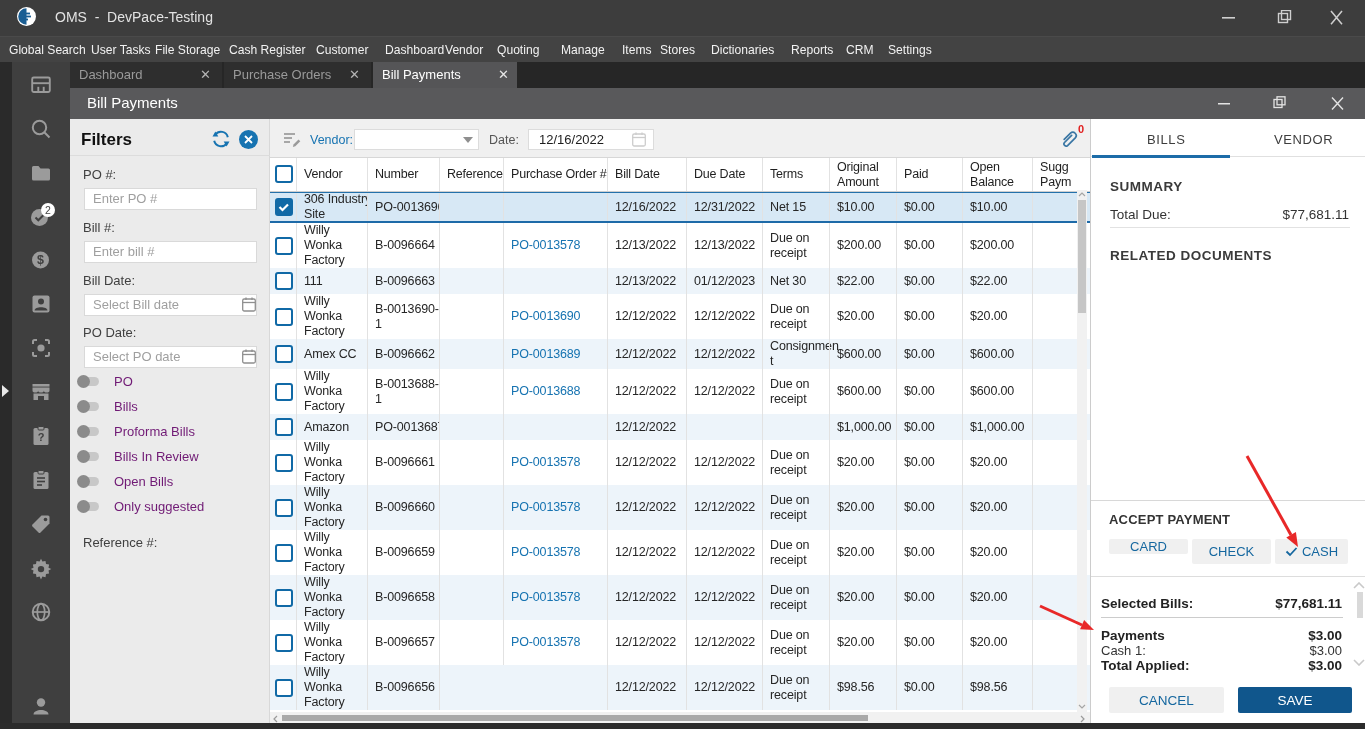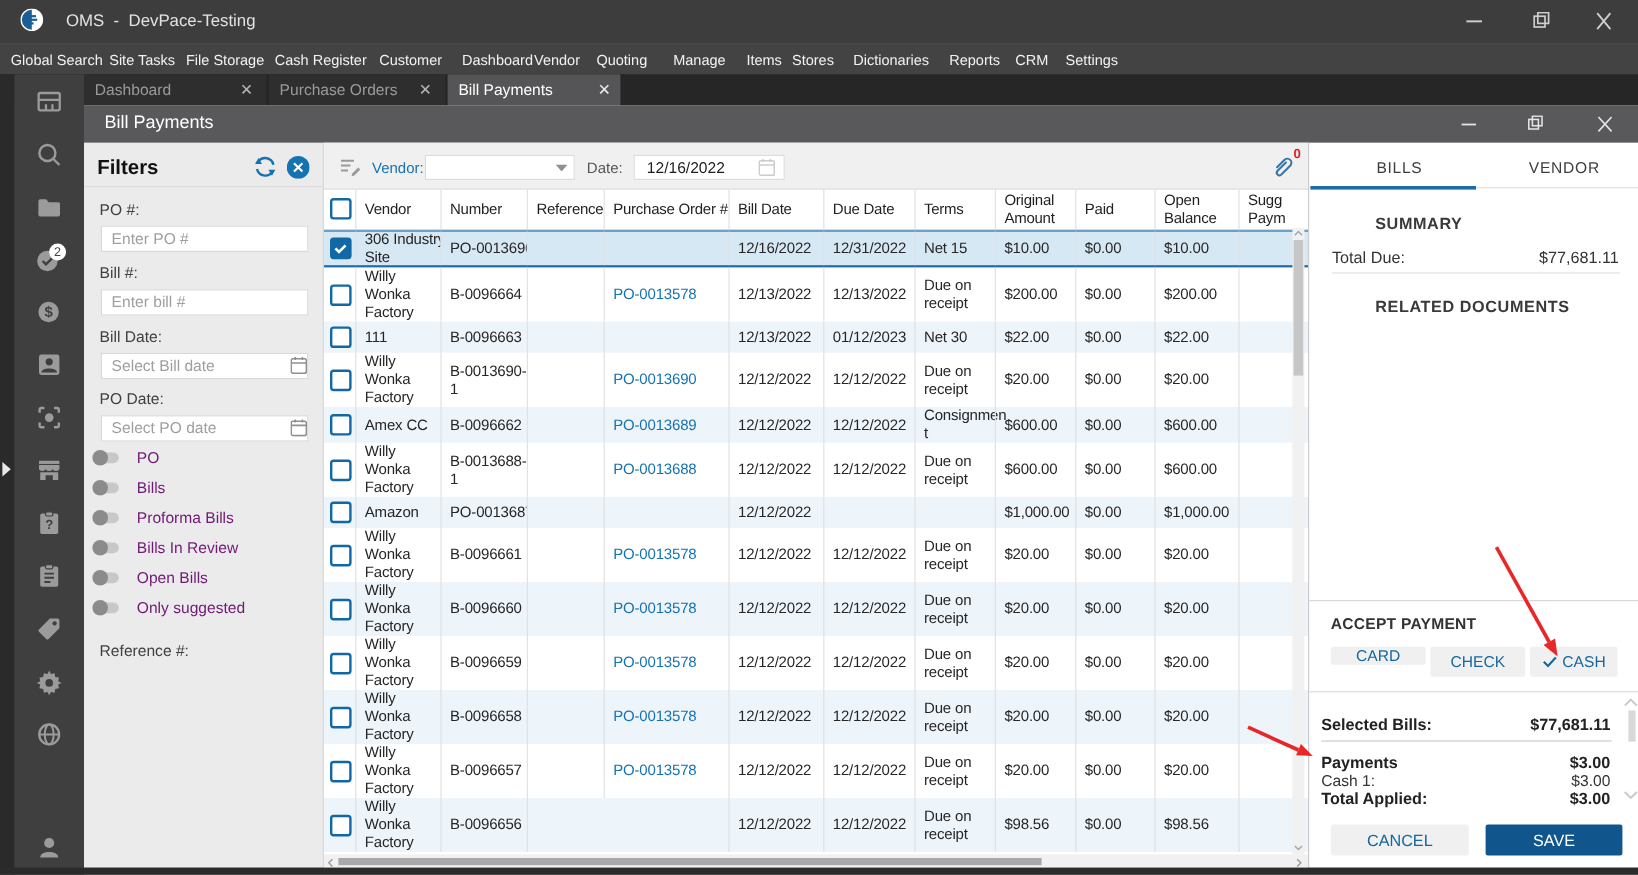--- a/index.html
+++ b/index.html
@@ -58,21 +58,21 @@
   .k0{left:0;width:26px} .k1{left:26px;width:71px} .k2{left:97px;width:72px} .k3{left:169px;width:64px} .k4{left:233px;width:104px} .k5{left:337px;width:79px} .k6{left:416px;width:76px} .k7{left:492px;width:67px} .k8{left:559px;width:67px} .k9{left:626px;width:66px} .k10{left:692px;width:70px} .k11{left:762px;width:58px}
   
   .cb { position:absolute; left:5px; top:50%; margin-top:-9px; width:18px; height:18px; border:2px solid #1069a6; border-radius:3px; background:#fff; }
   .cb.on { background:#1069a6; }
 
   
   #rpanel { left:1020px; top:31px; width:275px; height:604px; background:#fff; border-left:1px solid #cccccc; }
   .rtab { position:absolute; top:13px; font-size:13px; letter-spacing:0.6px; color:#3d3d3d; }
   #rtabline { left:0; top:37px; width:275px; height:1px; background:#e0e0e0; }
   #rtabactive { left:1px; top:36px; width:138px; height:3px; background:#1c6ca8; }
-  .rhead { position:absolute; left:19px; font-size:13.5px; font-weight:bold; color:#3a3a3a; letter-spacing:0.5px;margin-left:36px; }
+  .rhead { position:absolute; left:19px; font-size:13.5px; font-weight:bold; color:#3a3a3a; letter-spacing:0.5px; }
   .rrow-l { position:absolute; left:19px; font-size:13.5px; color:#333; }
   .rrow-v { position:absolute; right:16px; font-size:13.5px; color:#333; }
   .bld { font-weight:bold; color:#222; }
   .pbtn { position:absolute; background:#f0f0f0; border-radius:2px; color:#15679f; font-size:13px; display:flex; align-items:center; justify-content:center; }
   #savebtn { background:#10568c; color:#fff; }
 
   #bottomstrip { left:0; top:723px; width:1365px; height:6px; background:#2b2b2b; }
 </style>
 </head>
 <body>
@@ -87,21 +87,21 @@
   </svg>
   <div class="abs" id="titletext">OMS&nbsp;&nbsp;-&nbsp;&nbsp;DevPace-Testing</div>
   <svg class="abs" style="left:1220px;top:10px" width="130" height="16" viewBox="0 0 130 16">
     <rect x="2" y="7" width="13" height="1.6" fill="#cfcfcf"></rect>
     <rect x="58.5" y="3.5" width="9" height="9" fill="none" stroke="#cfcfcf" stroke-width="1.4"></rect>
     <rect x="61.5" y="0.5" width="9" height="9" fill="none" stroke="#cfcfcf" stroke-width="1.4"></rect>
     <path d="M111 1 L122 15 M122 1 L111 15" stroke="#cfcfcf" stroke-width="1.5" transform="translate(0,0) scale(1,0.95)"></path>
   </svg>
   <div class="abs" id="menubar">
       <span class="menuitem" style="left:9px">Global Search</span>
-      <span class="menuitem" style="left:91px">Site Tasks</span>
+      <span class="menuitem" style="left:91px">User Tasks</span>
       <span class="menuitem" style="left:155px">File Storage</span>
       <span class="menuitem" style="left:229px">Cash Register</span>
       <span class="menuitem" style="left:316px">Customer</span>
       <span class="menuitem" style="left:385px">Dashboard</span>
       <span class="menuitem" style="left:445px">Vendor</span>
       <span class="menuitem" style="left:497px">Quoting</span>
       <span class="menuitem" style="left:561px">Manage</span>
       <span class="menuitem" style="left:622px">Items</span>
       <span class="menuitem" style="left:660px">Stores</span>
       <span class="menuitem" style="left:711px">Dictionaries</span>

